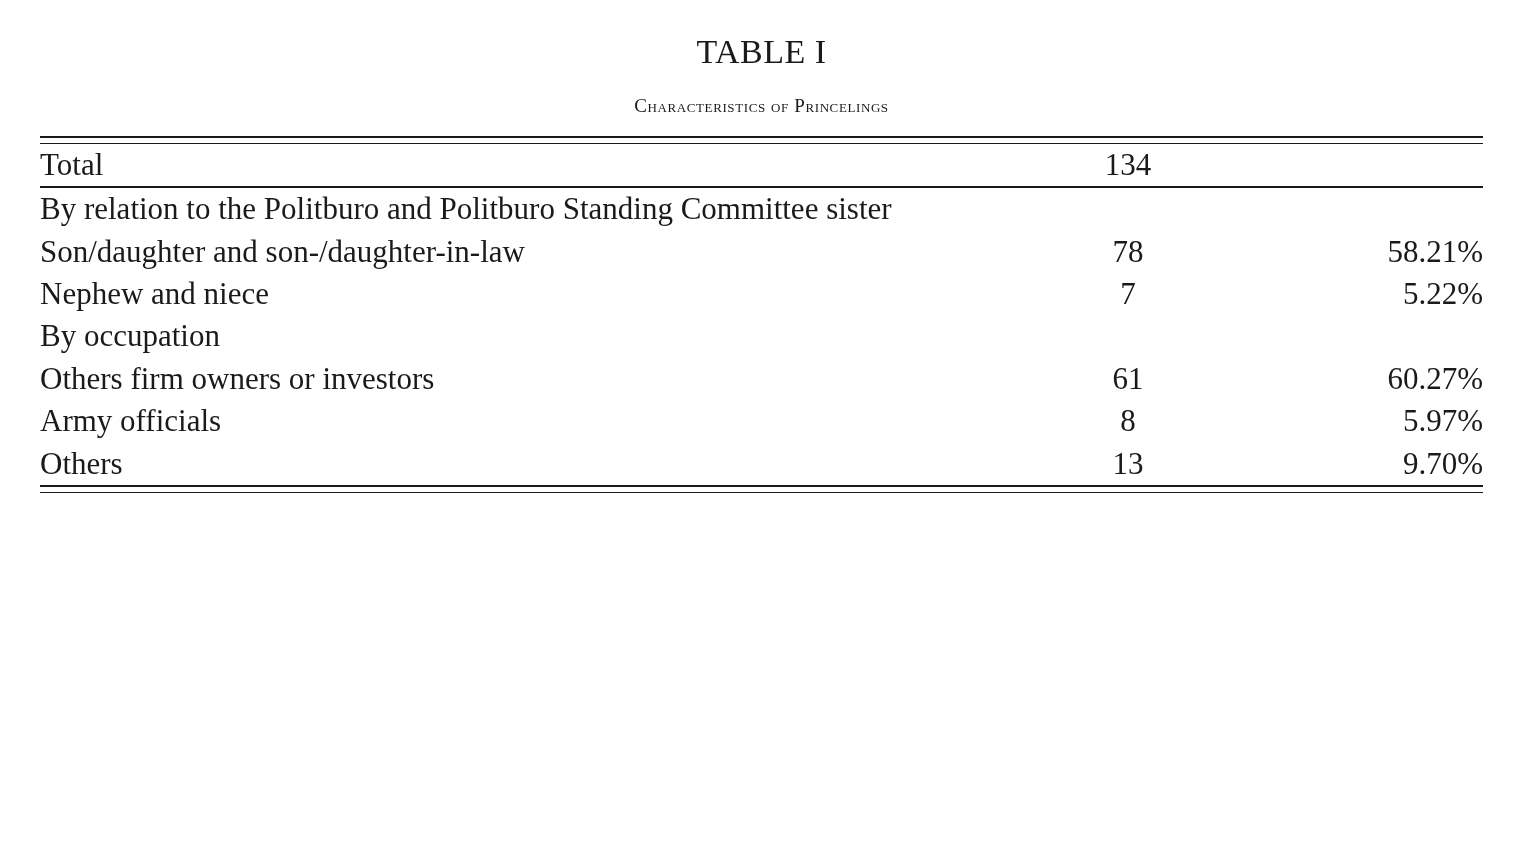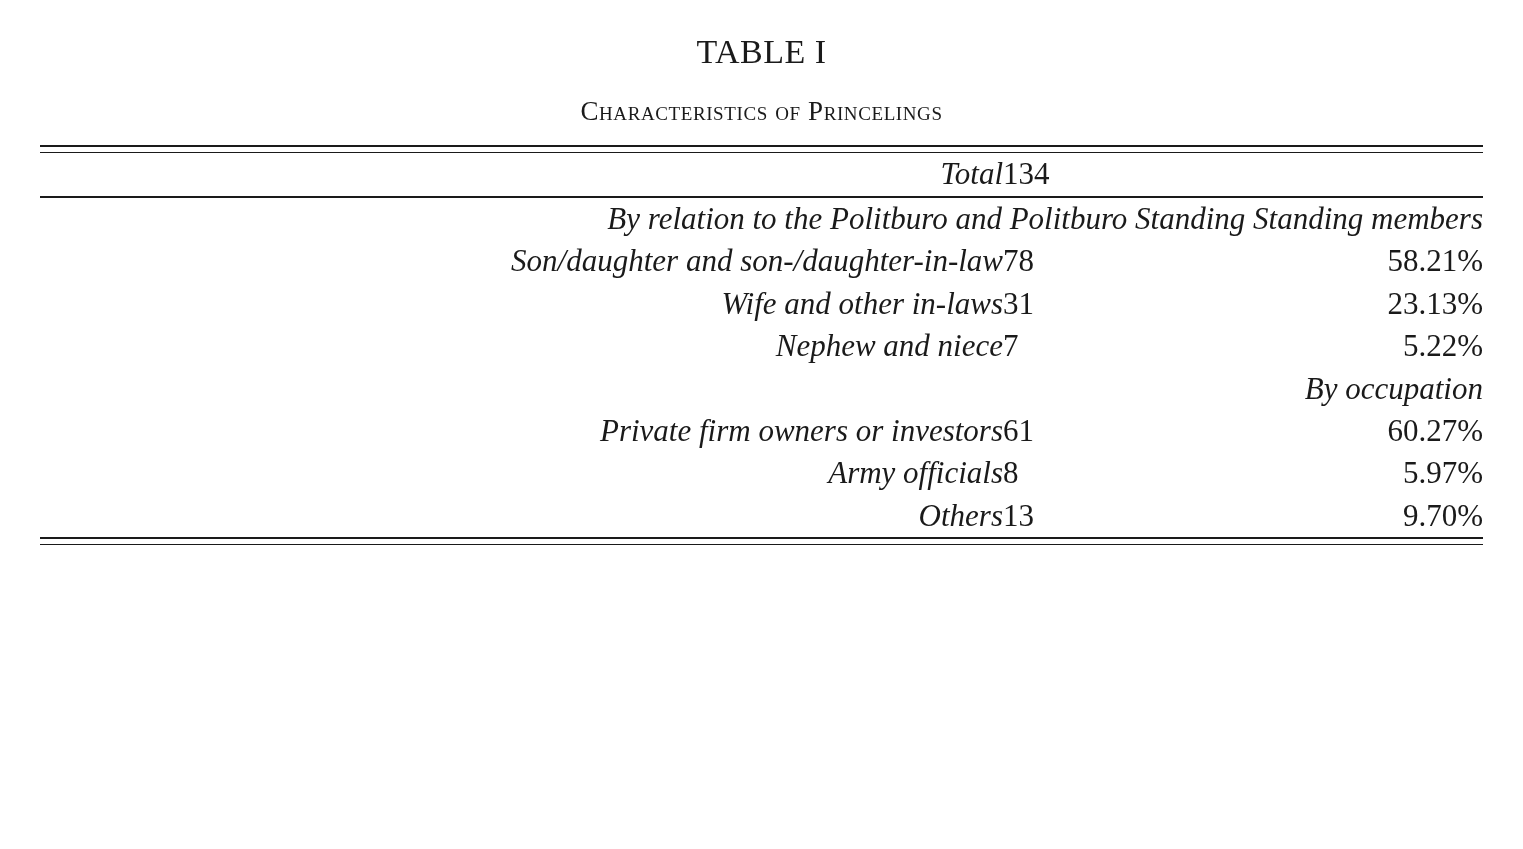--- a/index.html
+++ b/index.html
@@ -23,21 +23,21 @@
   }
   .table-title {
     text-align: center;
     font-size: 34px;
     letter-spacing: 0.5px;
     margin: 4px 0 0 0;
     line-height: 1.2;
   }
   .table-subtitle {
     text-align: center;
-    font-size: 27px;
+    font-size: 19px;
     font-variant: small-caps;
     letter-spacing: 0.6px;
     margin: 22px 0 0 0;
     line-height: 1.2;
   }
   .rule-double {
     margin-top: 18px;
     border-top: 2.4px solid #1a1a1a;
     height: 5px;
     border-bottom: 1.4px solid #1a1a1a;
@@ -56,26 +56,25 @@
     border-collapse: collapse;
     font-size: 31px;
   }
   table.data td {
     padding: 0;
     vertical-align: baseline;
     line-height: 1.37;
     white-space: nowrap;
   }
   td.c-label {
-    text-align: right;
+    text-align: left;
     padding-left: 4px;
-    font-style: italic;
   }
   td.c-count {
-    text-align: left;
+    text-align: center;
     width: 250px;
   }
   td.c-pct {
     text-align: right;
     width: 230px;
     padding-right: 8px;
   }
   .indent {
     padding-left: 44px;
   }
@@ -108,43 +107,38 @@
         <td class="c-pct"></td>
       </tr>
     </tbody>
   </table>
 
   <div class="rule-single"></div>
 
   <table class="data">
     <tbody>
       <tr class="sec-first">
-        <td class="c-label" colspan="3">By relation to the Politburo and Politburo Standing Standing members</td>
+        <td class="c-label" colspan="3">By relation to the Politburo and Politburo Standing Committee sister</td>
       </tr>
       <tr>
         <td class="c-label indent">Son/daughter and son-/daughter-in-law</td>
         <td class="c-count">78</td>
         <td class="c-pct">58.21%</td>
-      </tr>
-      <tr>
-        <td class="c-label indent">Wife and other in-laws</td>
-        <td class="c-count">31</td>
-        <td class="c-pct">23.13%</td>
       </tr>
       <tr>
         <td class="c-label indent">Nephew and niece</td>
         <td class="c-count">7</td>
         <td class="c-pct">5.22%</td>
       </tr>
 
       <tr>
         <td class="c-label" colspan="3">By occupation</td>
       </tr>
       <tr>
-        <td class="c-label indent">Private firm owners or investors</td>
+        <td class="c-label indent">Others firm owners or investors</td>
         <td class="c-count">61</td>
         <td class="c-pct">60.27%</td>
       </tr>
       <tr>
         <td class="c-label indent">Army officials</td>
         <td class="c-count">8</td>
         <td class="c-pct">5.97%</td>
       </tr>
       <tr class="last-row">
         <td class="c-label indent">Others</td>

